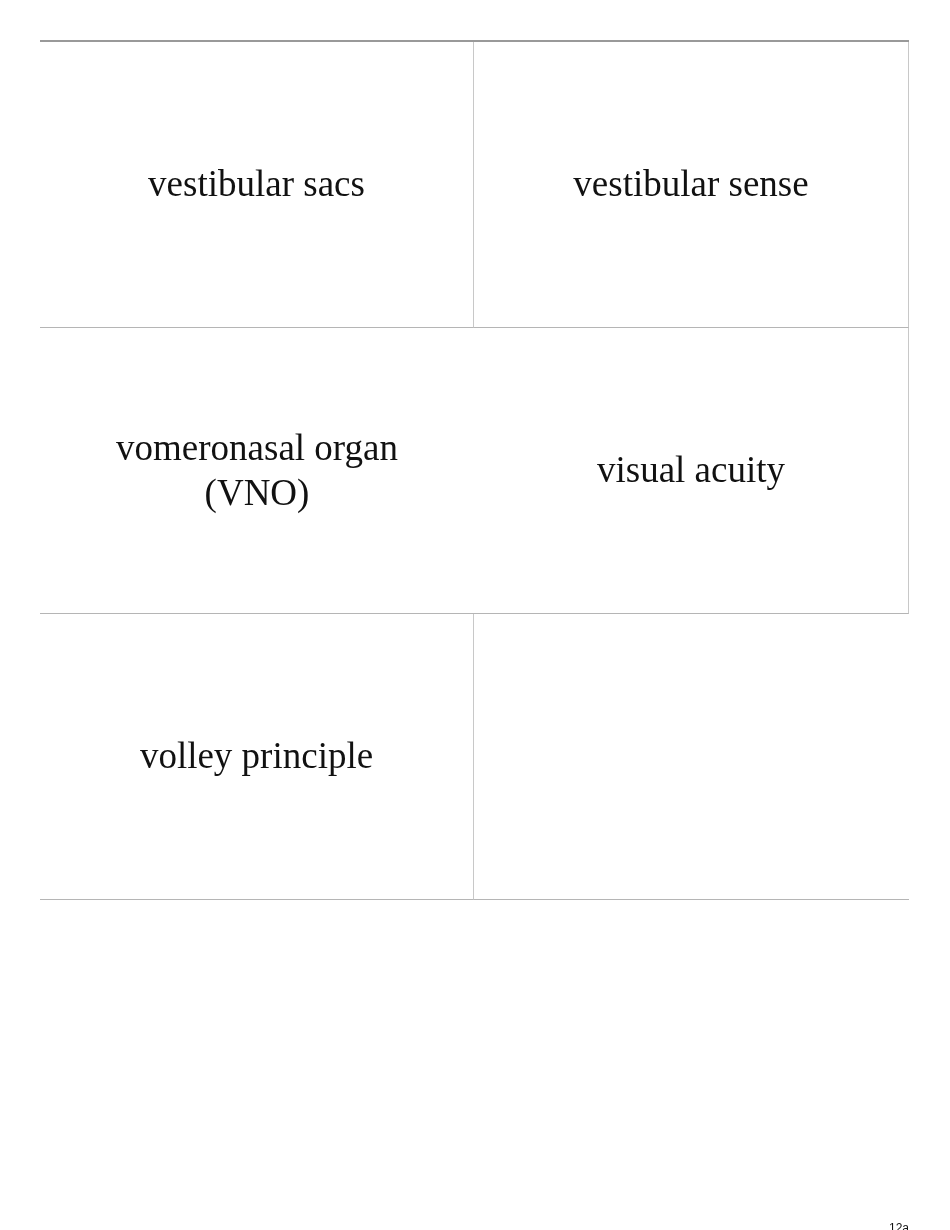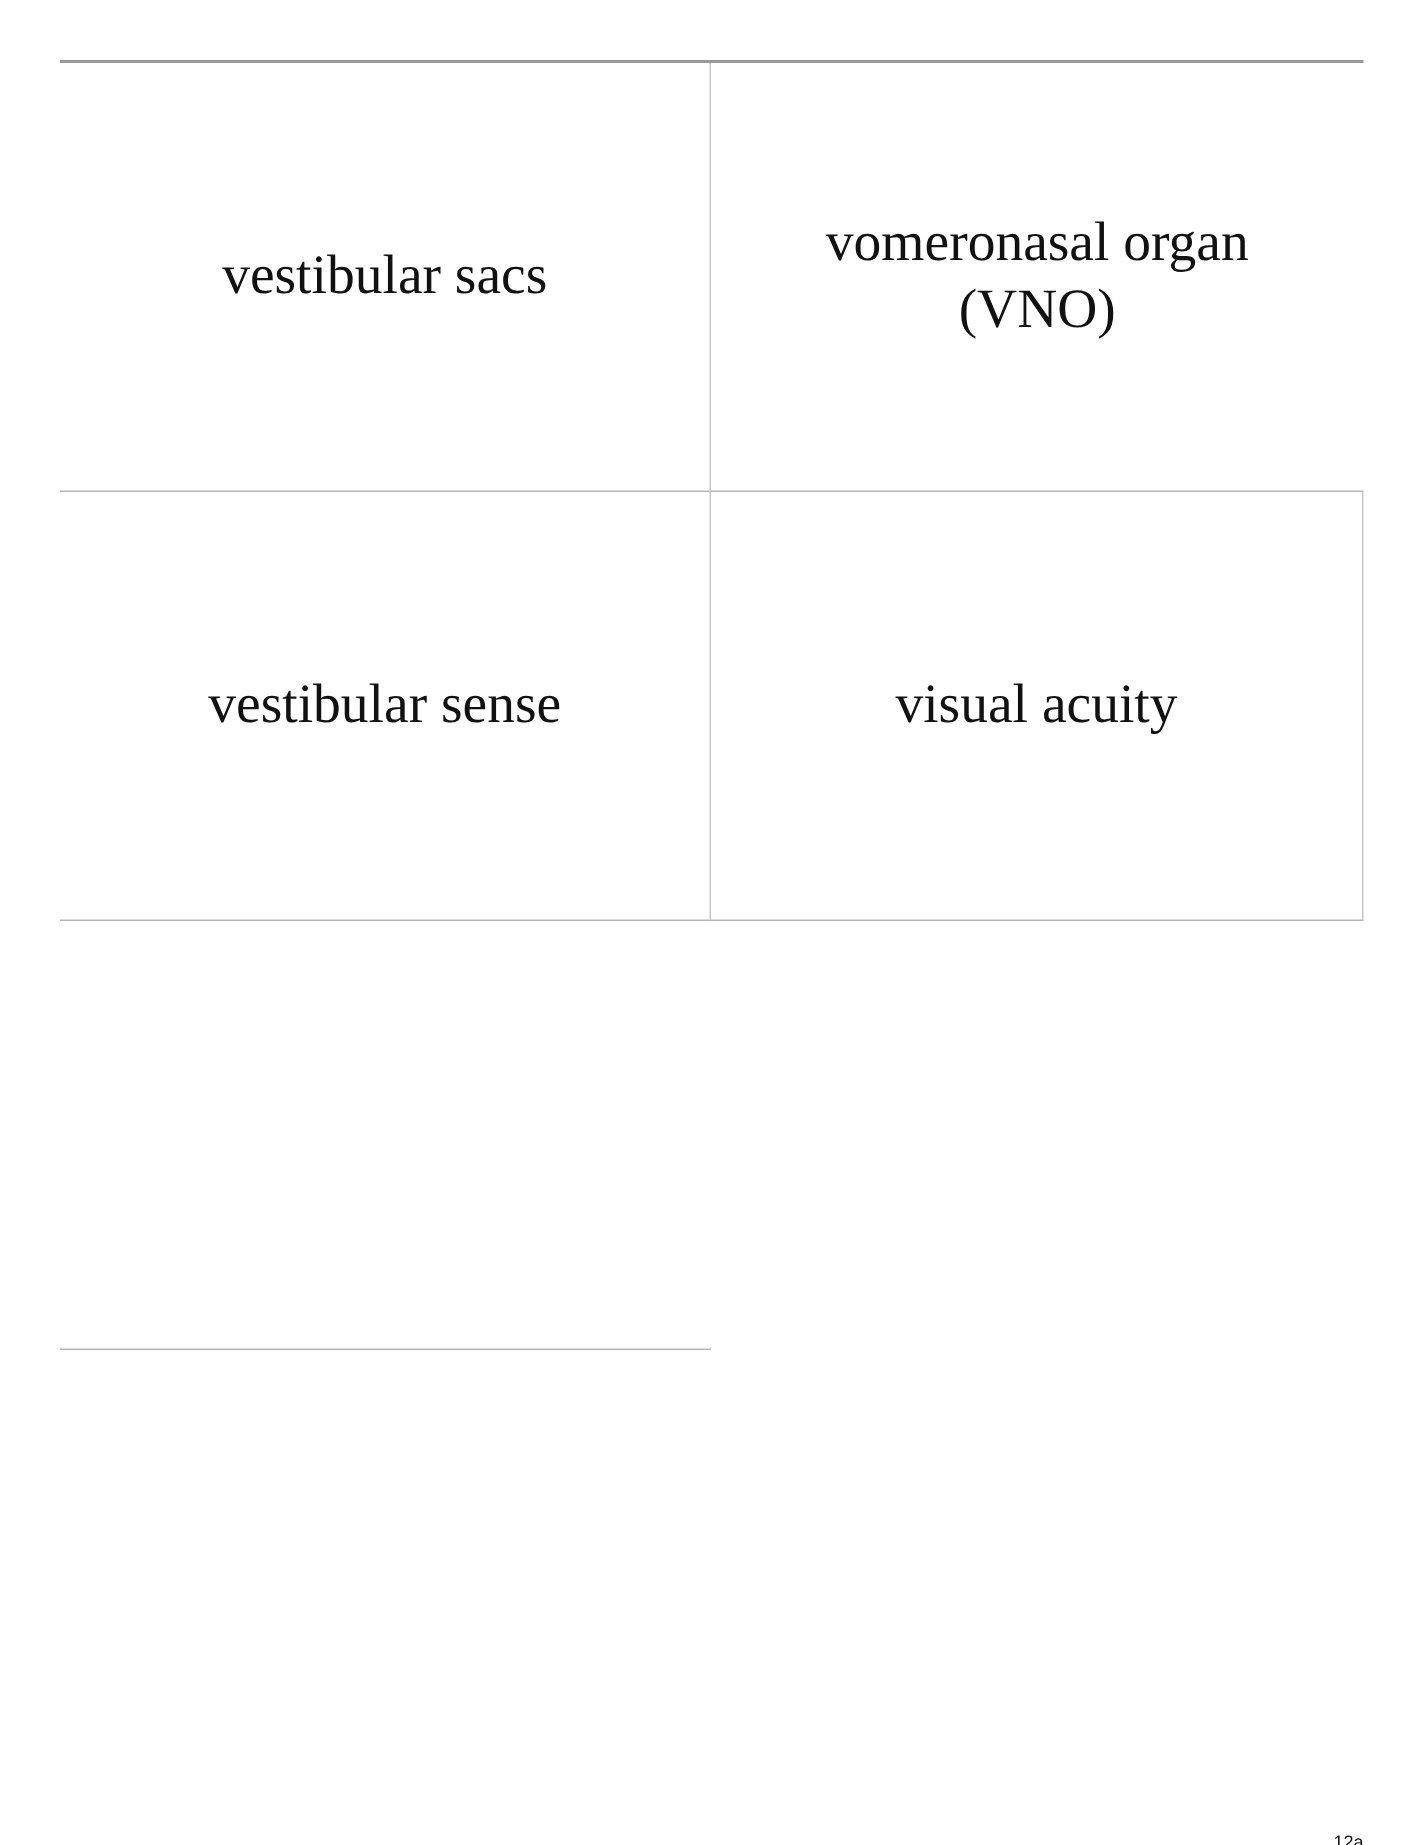--- a/index.html
+++ b/index.html
@@ -19,27 +19,30 @@
 </style>
 </head>
 <body>
 
 <div class="sheet">
   <div class="top-rule"></div>
   <div class="grid">
     <div class="card left">
         <span>vestibular sacs</span>
       </div>
+    <div class="card left">
+        <span>vestibular sense</span>
+      </div>
     <div class="card">
         <span style="width:330px">vomeronasal organ (VNO)</span>
       </div>
     <div class="card left">
-        <span>vestibular sense</span>
+        <span>visual acuity</span>
       </div>
     <div class="card left">
-        <span>visual acuity</span>
+        <span>volley principle</span>
       </div>
     <div class="card">
         <span></span>
       </div>
   </div>
 </div>
 <div class="page-num">12a</div>
 
 </body></html>

